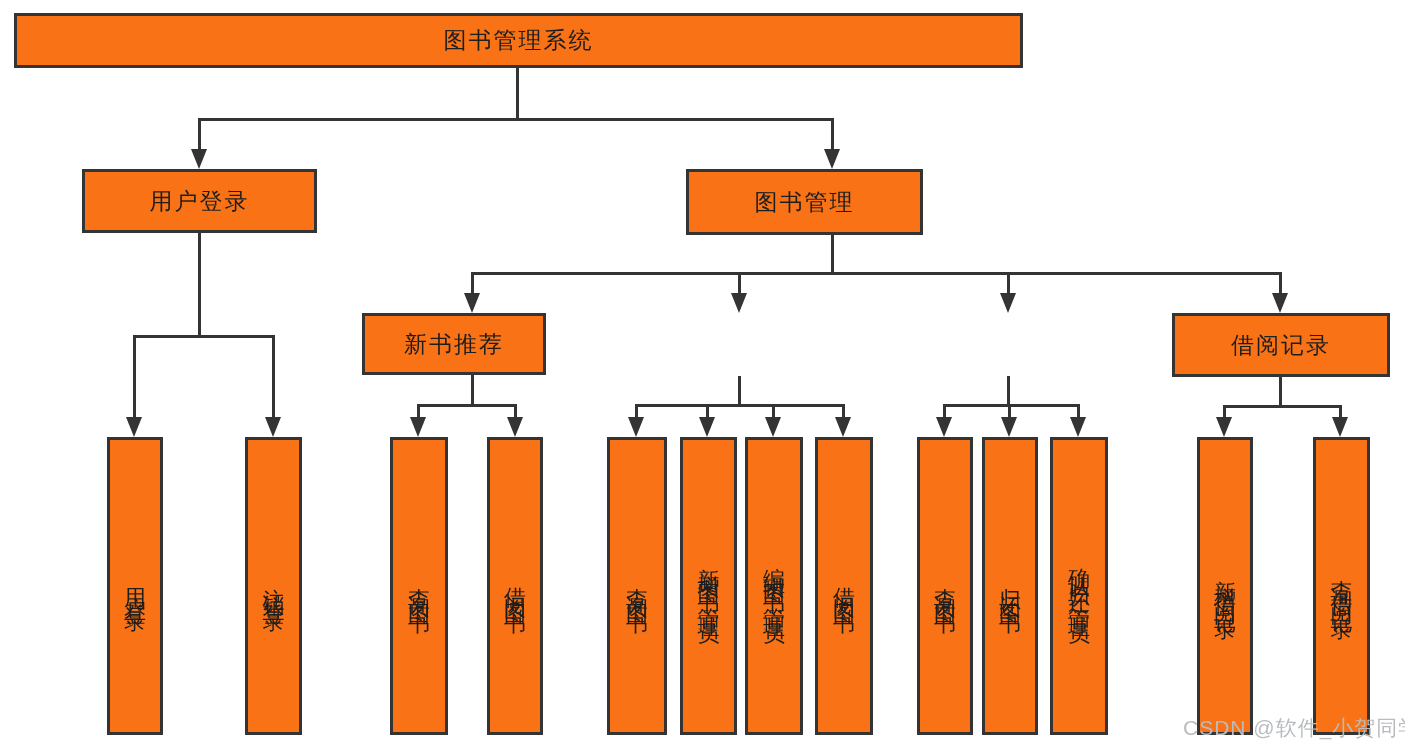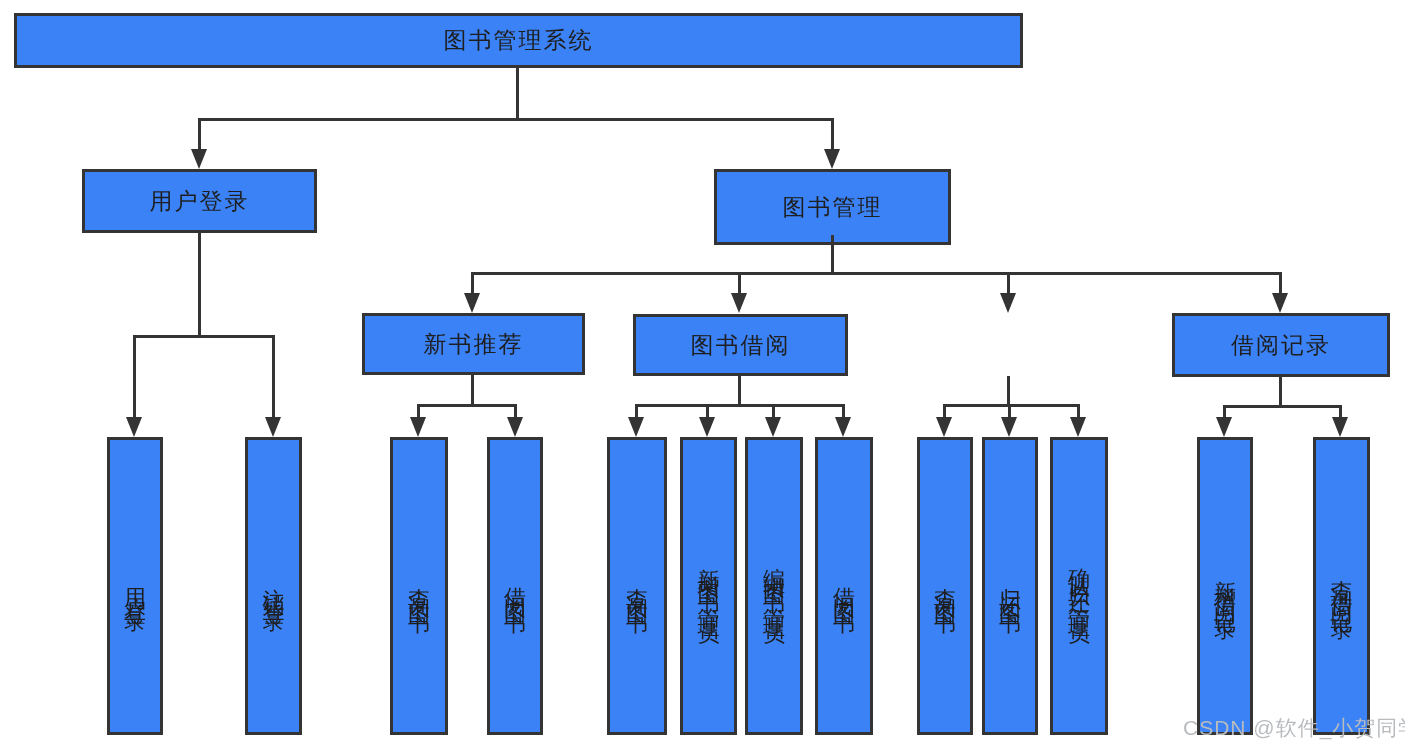--- a/index.html
+++ b/index.html
@@ -9,21 +9,21 @@
     --wm:#b9bcbf;
   }
   html,body{margin:0;padding:0;background:var(--bg);}
   body{font-family:"Liberation Sans",sans-serif;}
   #stage{
     position:relative;width:1405px;height:747px;background:var(--bg);
     overflow:hidden;color:var(--text);
   }
   .box{
     position:absolute;box-sizing:border-box;border:3px solid var(--line);
-    background:#3b82f6;display:flex;align-items:center;justify-content:center;
+    background:#f97316;display:flex;align-items:center;justify-content:center;
     font-size:23px;letter-spacing:2px;color:var(--text);line-height:1;text-align:right;
   }
   .vbox{
     font-size:22px;letter-spacing:8px;
     writing-mode:vertical-rl;text-orientation:mixed;
     padding:6px 0;
   }
   .h,.v{position:absolute;background:var(--line);}
   .h{height:3px;}
   .v{width:3px;}
@@ -42,29 +42,26 @@
 
 <div id="stage">
 
   <div class="box" style="left:14px;top:13px;width:1009px;height:55px;">
     <span>图书管理系统</span>
   </div>
 
   <div class="box" style="left:82px;top:169px;width:235px;height:64px;">
     <span>用户登录</span>
   </div>
-  <div class="box" style="left:714px;top:169px;width:237px;height:76px;">
+  <div class="box" style="left:686px;top:169px;width:237px;height:66px;">
     <span>图书管理</span>
   </div>
 
-  <div class="box" style="left:362px;top:313px;width:223px;height:62px;">
+  <div class="box" style="left:362px;top:313px;width:184px;height:62px;">
     <span>新书推荐</span>
-  </div>
-  <div class="box" style="left:633px;top:314px;width:215px;height:62px;">
-    <span>图书借阅</span>
   </div>
   <div class="box" style="left:1172px;top:313px;width:218px;height:64px;">
     <span>借阅记录</span>
   </div>
 
   <div class="box vbox" style="left:107px;top:437px;width:56px;height:298px;">
     <span>用户登录</span>
   </div>
   <div class="box vbox" style="left:245px;top:437px;width:57px;height:298px;">
     <span>注销登录</span>

